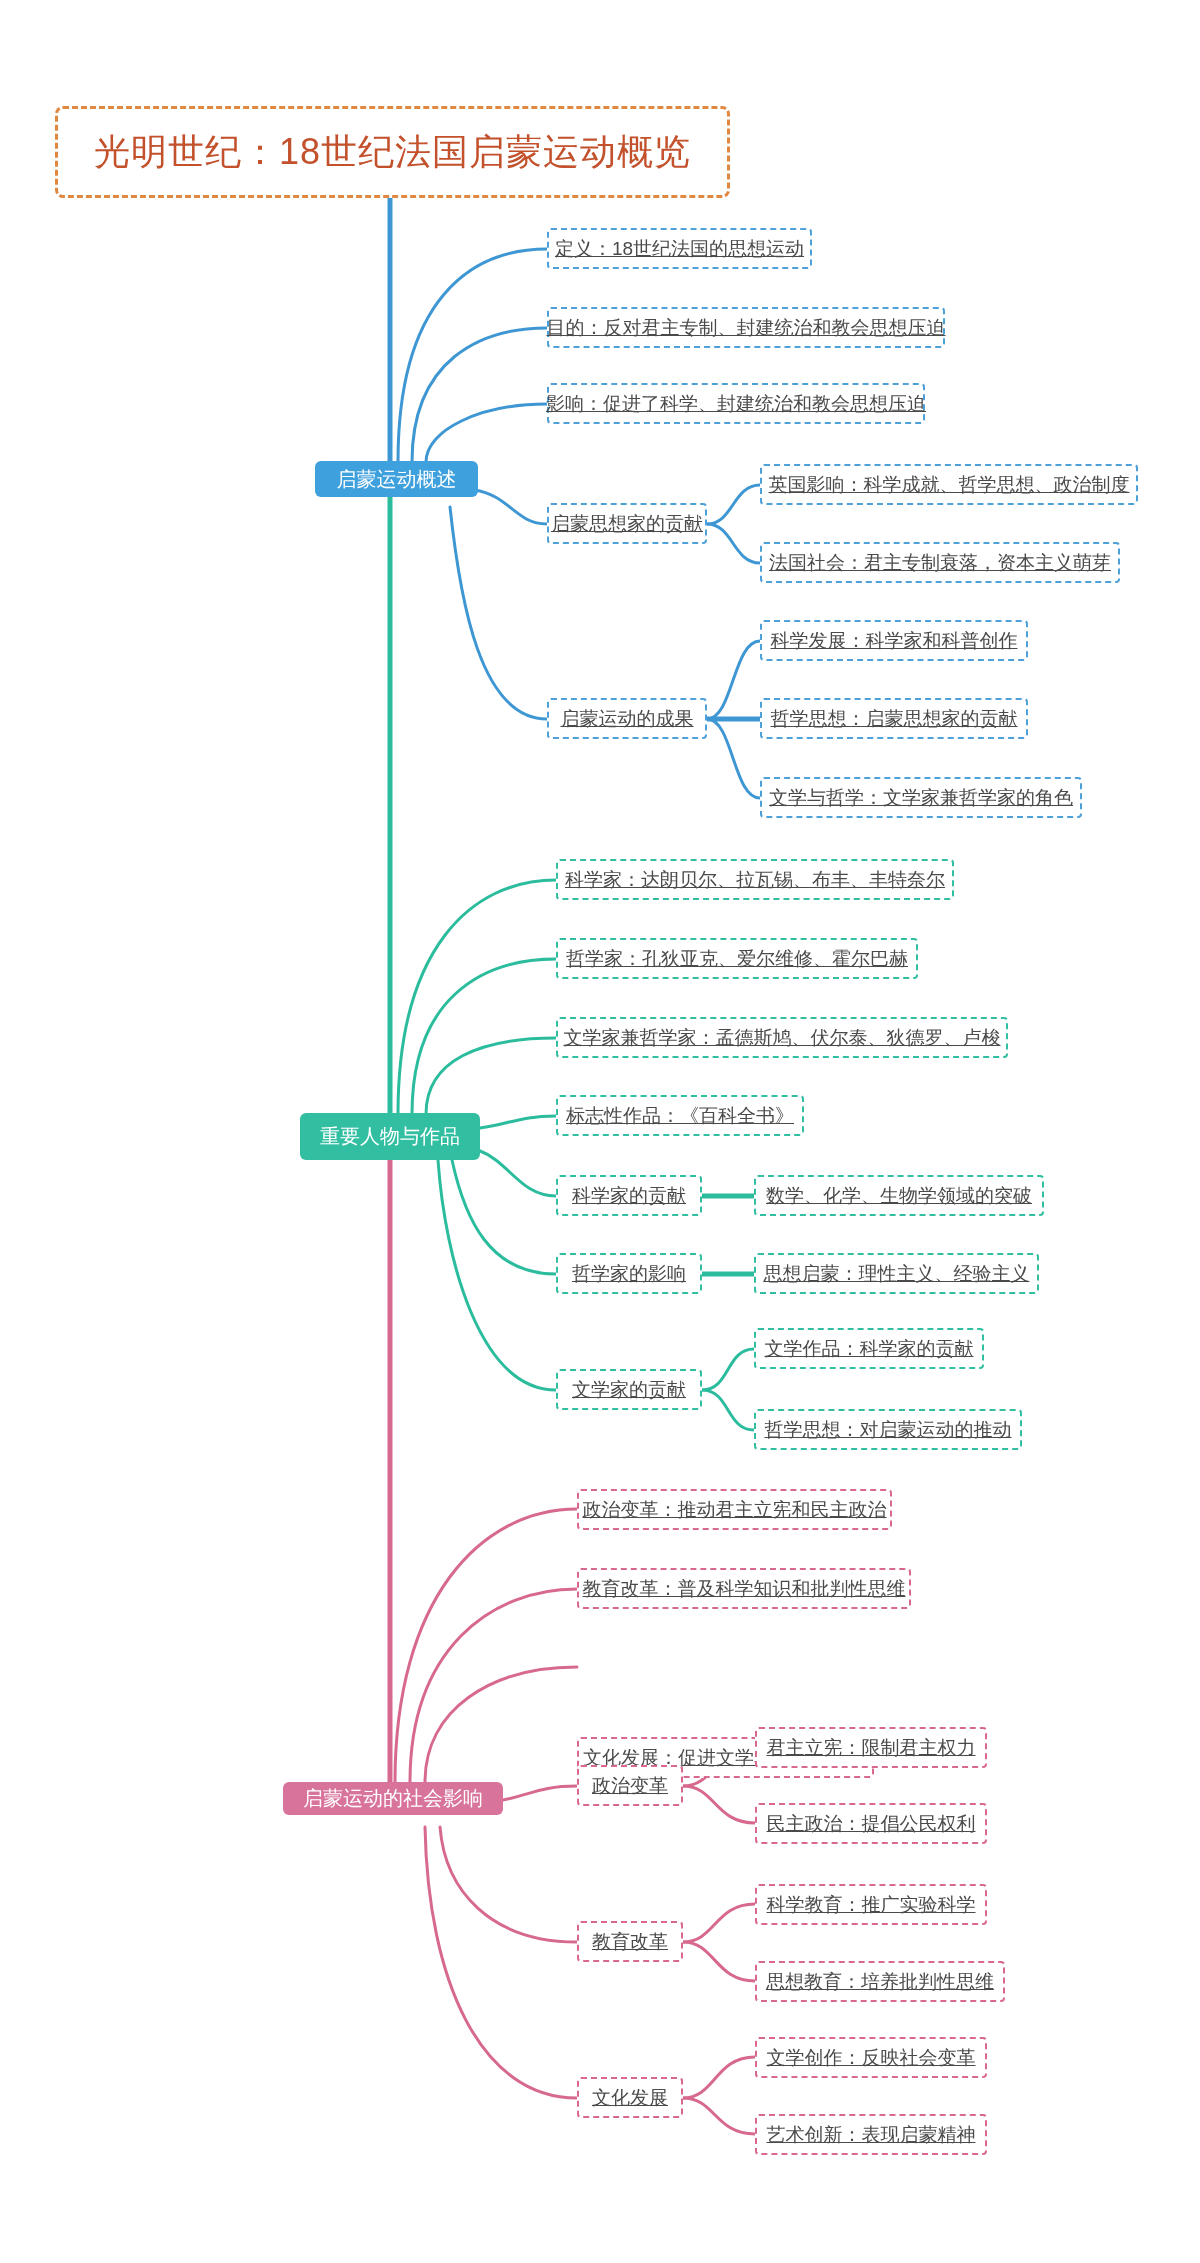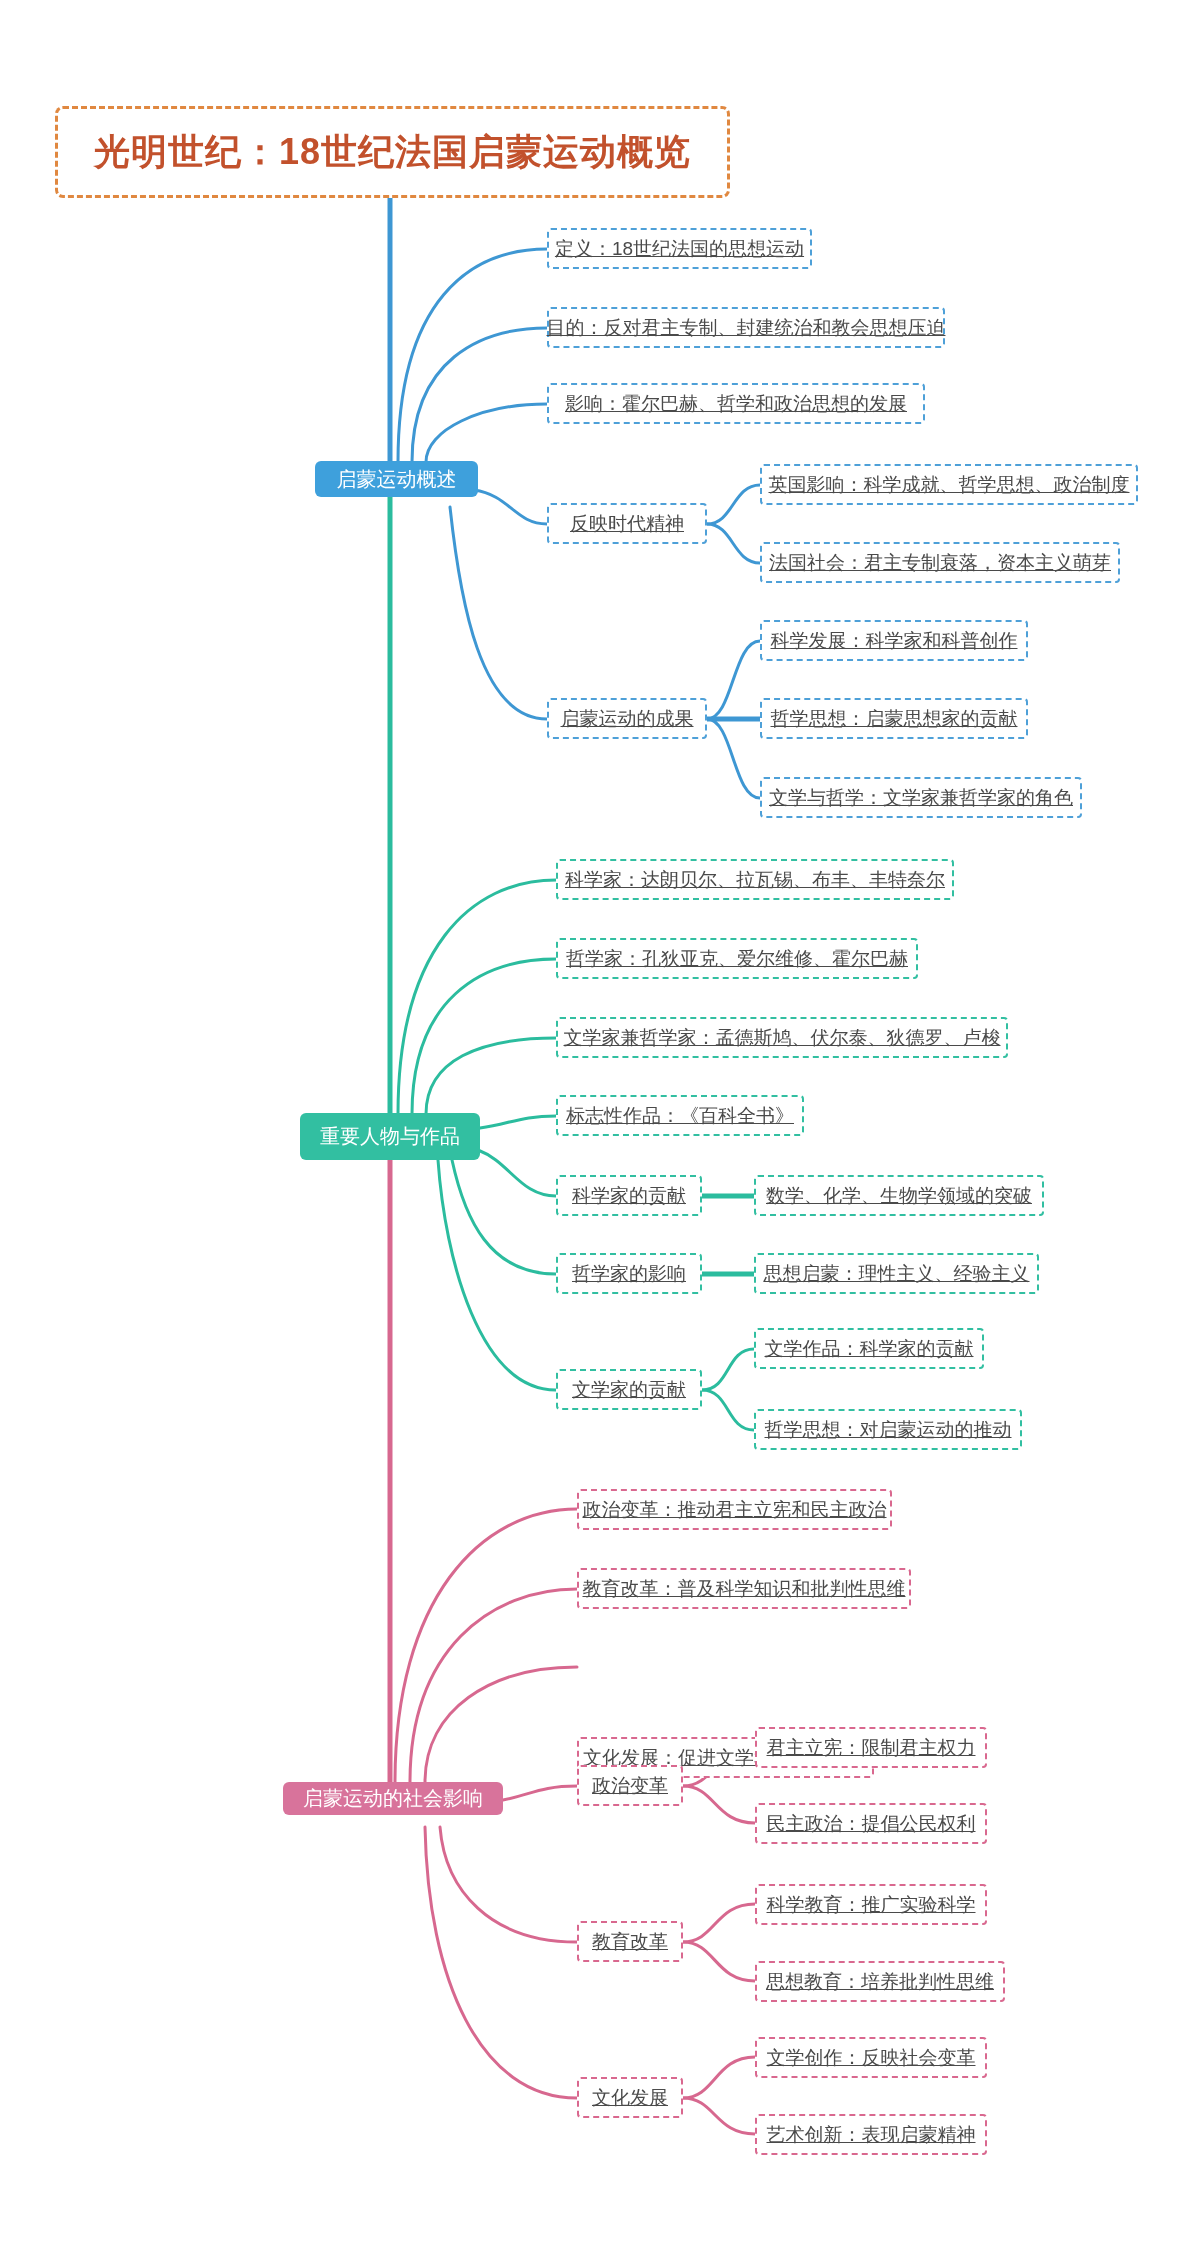--- a/index.html
+++ b/index.html
@@ -35,21 +35,21 @@
     color:#fff;font-size:20px;border-radius:6px;
   }
   .root-blue{background:var(--blue-node)}
   .root-green{background:var(--green-node)}
   .root-pink{background:var(--pink-node)}
   .title-box{
     position:absolute;z-index:3;box-sizing:border-box;
     left:55px;top:106px;width:675px;height:92px;
     display:flex;align-items:center;justify-content:center;white-space:nowrap;
     background:#fff;border:3px dashed var(--title-border);border-radius:8px;
-    color:var(--title-text);font-size:36px;letter-spacing:1px;font-weight:bold;
+    color:var(--title-text);font-size:36px;letter-spacing:1px;
   }
 </style>
 </head>
 <body>
 
 <svg id="canvas" width="1200" height="2263" viewBox="0 0 1200 2263">
 
   <path class="conn w5 stroke-blue" d="M 390 160 L 390 484"></path>
   <path class="conn w5 stroke-green" d="M 390 484 L 390 1136"></path>
   <path class="conn w5 stroke-pink" d="M 390 1136 L 390 1804"></path>
@@ -89,22 +89,22 @@
   <path class="conn w3 stroke-pink" d="M 683 1942 C 715 1942, 715 1981, 755 1981"></path>
   <path class="conn w3 stroke-pink" d="M 683 2098 C 715 2098, 715 2057, 755 2057"></path>
   <path class="conn w3 stroke-pink" d="M 683 2098 C 715 2098, 715 2134, 755 2134"></path>
 </svg>
 
 <div class="title-box">光明世纪：18世纪法国启蒙运动概览</div>
 
 <div class="root root-blue" style="left:315px;top:461px;width:163px;height:36px">启蒙运动概述</div>
 <div class="box b-blue" style="left:547px;top:228px;width:265px">定义：18世纪法国的思想运动</div>
 <div class="box b-blue" style="left:547px;top:307px;width:398px">目的：反对君主专制、封建统治和教会思想压迫</div>
-<div class="box b-blue" style="left:547px;top:383px;width:378px">影响：霍尔巴赫、哲学和政治思想的发展</div>
-<div class="box b-blue" style="left:547px;top:503px;width:160px">反映时代精神</div>
+<div class="box b-blue" style="left:547px;top:383px;width:378px">影响：促进了科学、封建统治和教会思想压迫</div>
+<div class="box b-blue" style="left:547px;top:503px;width:160px">启蒙思想家的贡献</div>
 <div class="box b-blue" style="left:760px;top:464px;width:378px">英国影响：科学成就、哲学思想、政治制度</div>
 <div class="box b-blue" style="left:760px;top:542px;width:360px">法国社会：君主专制衰落，资本主义萌芽</div>
 <div class="box b-blue" style="left:547px;top:698px;width:160px">启蒙运动的成果</div>
 <div class="box b-blue" style="left:760px;top:620px;width:268px">科学发展：科学家和科普创作</div>
 <div class="box b-blue" style="left:760px;top:698px;width:268px">哲学思想：启蒙思想家的贡献</div>
 <div class="box b-blue" style="left:760px;top:777px;width:322px">文学与哲学：文学家兼哲学家的角色</div>
 
 <div class="root root-green" style="left:300px;top:1113px;width:180px;height:47px">重要人物与作品</div>
 <div class="box b-green" style="left:556px;top:859px;width:398px">科学家：达朗贝尔、拉瓦锡、布丰、丰特奈尔</div>
 <div class="box b-green" style="left:556px;top:938px;width:362px">哲学家：孔狄亚克、爱尔维修、霍尔巴赫</div>

